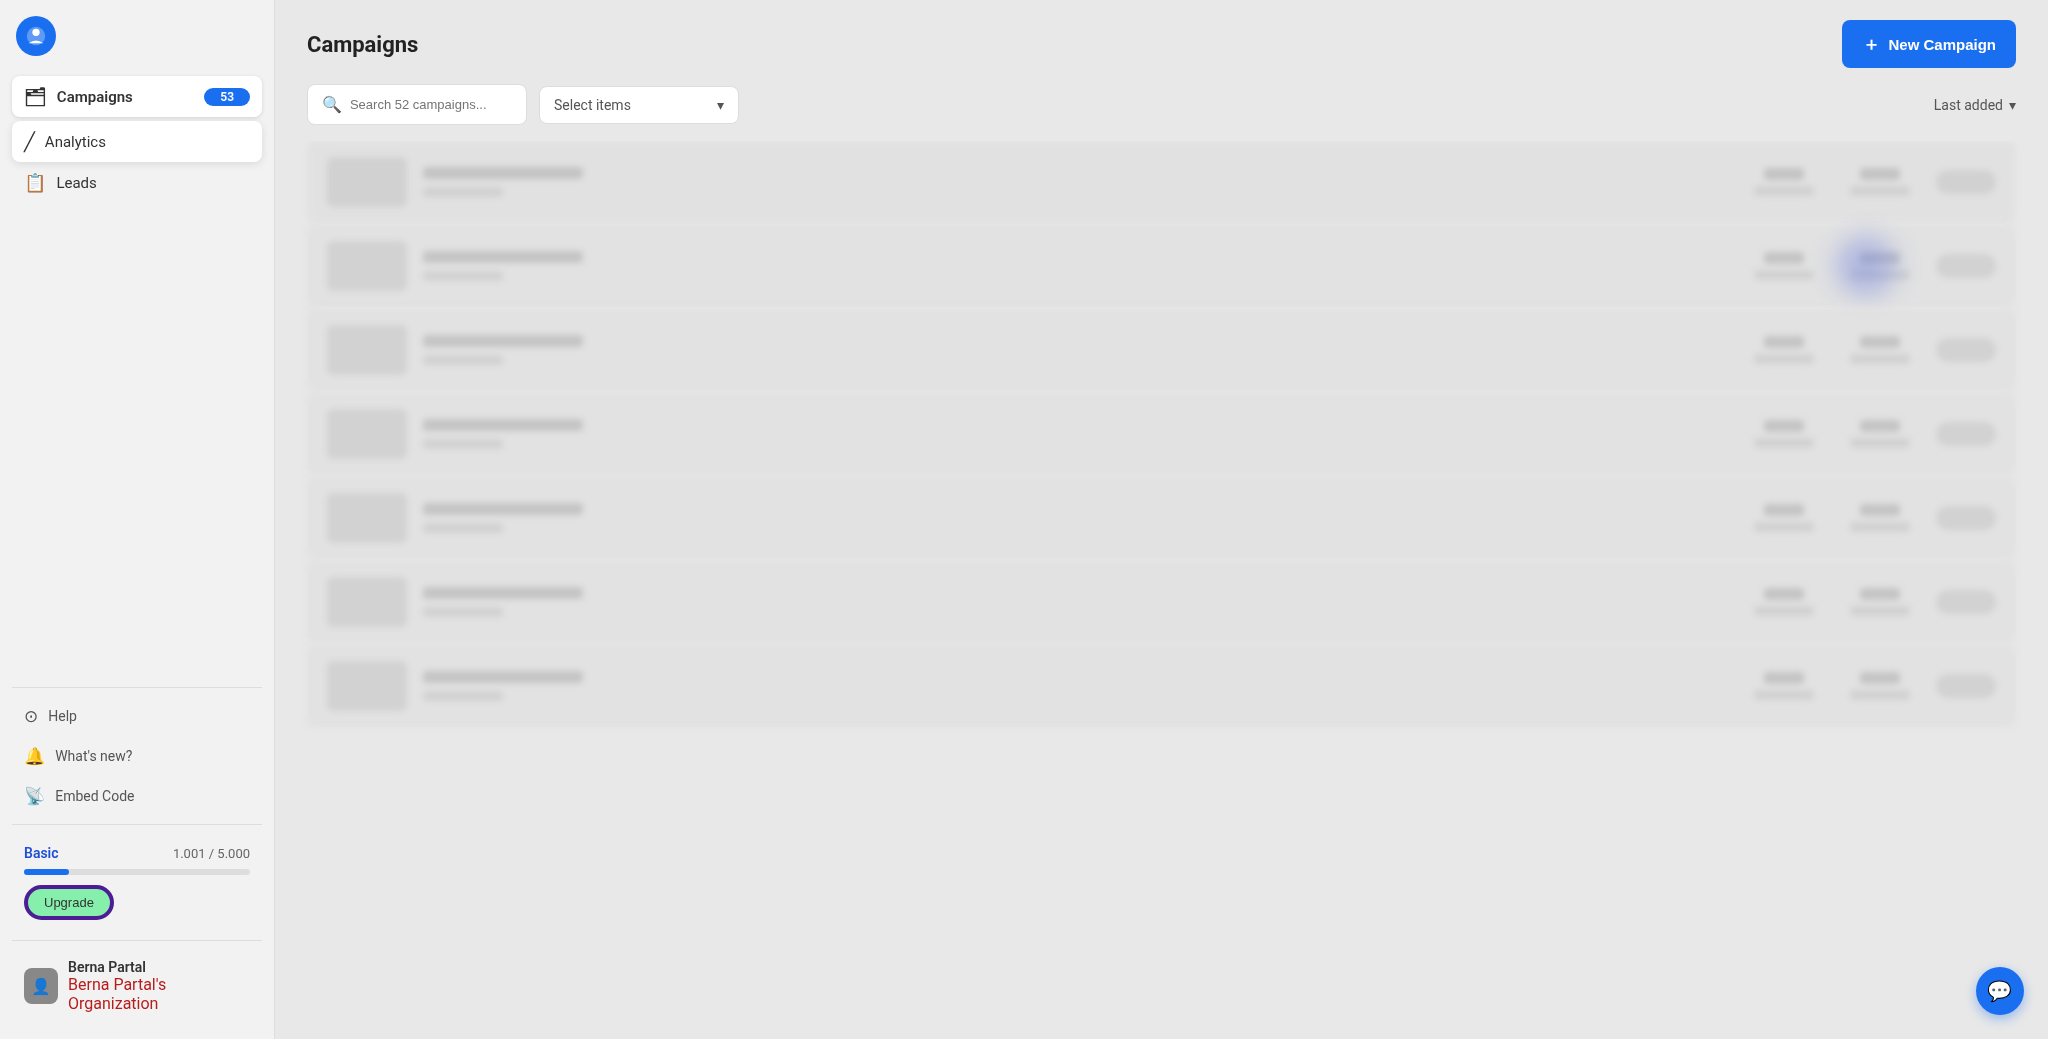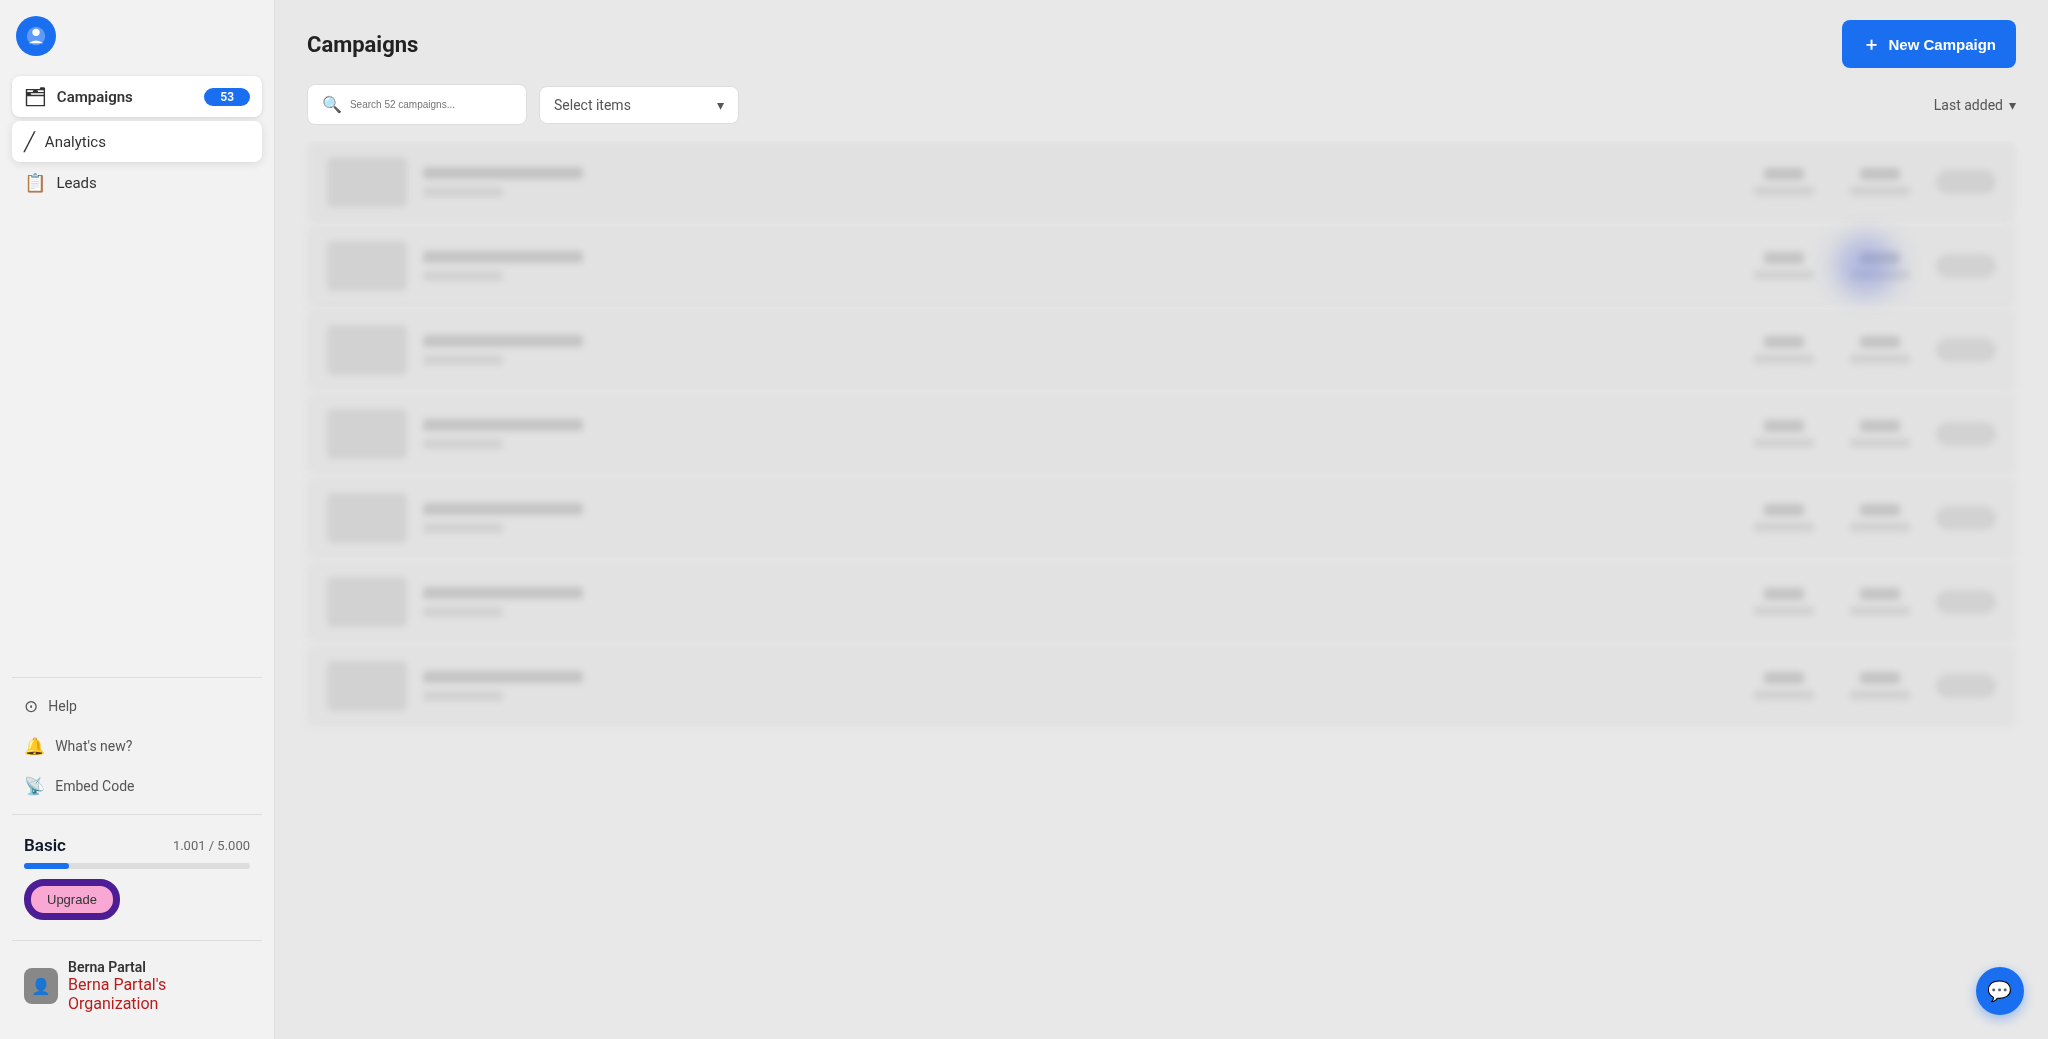--- a/index.html
+++ b/index.html
@@ -94,43 +94,43 @@
       padding: 12px;
       margin: 8px 0;
     }
     .plan-header {
       display: flex;
       justify-content: space-between;
       align-items: center;
       margin-bottom: 8px;
     }
     .plan-label {
-      font-size: 17px;
+      font-size: 14px;
       font-weight: 600;
-      color: #0f172a;
+      color: #1d4ed8;
     }
     .plan-usage {
       font-size: 13px;
       color: #666;
     }
     .plan-bar-bg {
       background: #ddd;
       border-radius: 4px;
       height: 6px;
       width: 100%;
       margin-bottom: 10px;
     }
     .plan-bar-fill {
       background: #1a6ff0;
       border-radius: 4px;
       height: 6px;
     }
     .upgrade-btn {
-      border: 7px solid #4c1d95;
-      background: #f9a8d4;
+      border: 4px solid #4c1d95;
+      background: #86efac;
       border-radius: 20px;
       padding: 6px 16px;
       font-size: 13px;
       cursor: pointer;
       color: #333;
     }
 
     .user-section {
       display: flex;
       align-items: center;
@@ -216,21 +216,21 @@
       background: white;
       border: 1px solid #ddd;
       border-radius: 8px;
       padding: 10px 14px;
       gap: 8px;
       width: 220px;
     }
     .search-box input {
       border: none;
       outline: none;
-      font-size: 10px;
+      font-size: 13px;
       color: #3b82f6;
       background: transparent;
       width: 100%;
     }
     .search-icon-svg {
       color: #aaa;
       font-size: 16px;
     }
 
     .select-dropdown {

